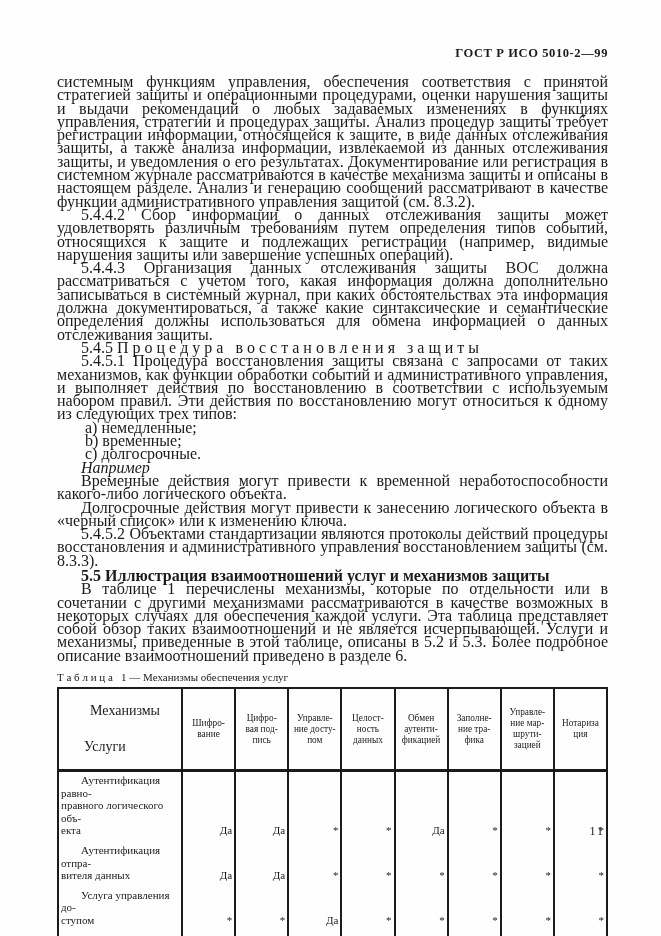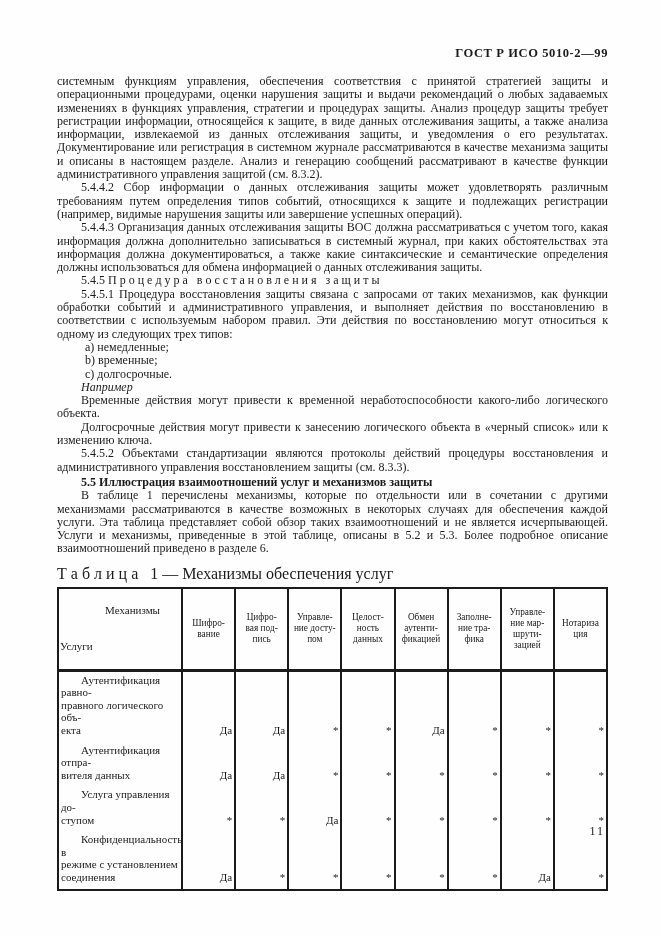--- a/index.html
+++ b/index.html
@@ -26,35 +26,35 @@
     text-align: right;
     font-weight: 700;
     font-size: 12.5px;
     letter-spacing: 0.6px;
     margin-bottom: 14px;
     white-space: pre-wrap;
   }
   .body-text p {
     margin: 0;
     text-align: justify;
-    font-size: 12px;
+    font-size: 16px;
     line-height: 13.3px;
     text-indent: 24px;
   }
   .body-text p.no-indent { text-indent: 0; }
   .spaced { white-space: pre-wrap; }
   .section-heading { text-align: left; }
   .bold-heading { font-weight: 700; margin-top: 2px !important; }
   .example-label { font-style: italic; }
   .list-item { text-indent: 28px !important; text-align: left !important; }
 
   .table-caption {
     margin-top: 9px;
     margin-bottom: 4px;
-    font-size: 16px;
+    font-size: 11px;
     white-space: pre-wrap;
   }
   table.mech {
     width: 100%;
     border-collapse: collapse;
     table-layout: fixed;
     border: 2px solid #1b1b1b;
   }
   table.mech col.col-svc { width: 124px; }
   table.mech th, table.mech td {
@@ -71,29 +71,30 @@
     text-align: center;
     white-space: pre-line;
     padding: 3px 1px;
     height: 50px;
   }
   .corner-inner {
     display: flex;
     flex-direction: column;
     justify-content: space-between;
     height: 52px;
-    font-size: 11px;
+    font-size: 14px;
   }
   .corner-top {
     margin-left: auto;
     margin-right: 20px;
     padding-top: 2px;
   }
   .corner-bottom {
     margin-right: auto;
+    margin-left: 24px;
     padding-bottom: 3px;
   }
   table.mech tbody td {
     border-top: 0;
     border-bottom: 0;
     vertical-align: bottom;
     font-size: 11px;
     line-height: 12.6px;
     text-align: right;
     padding: 2px 2px 5px;

